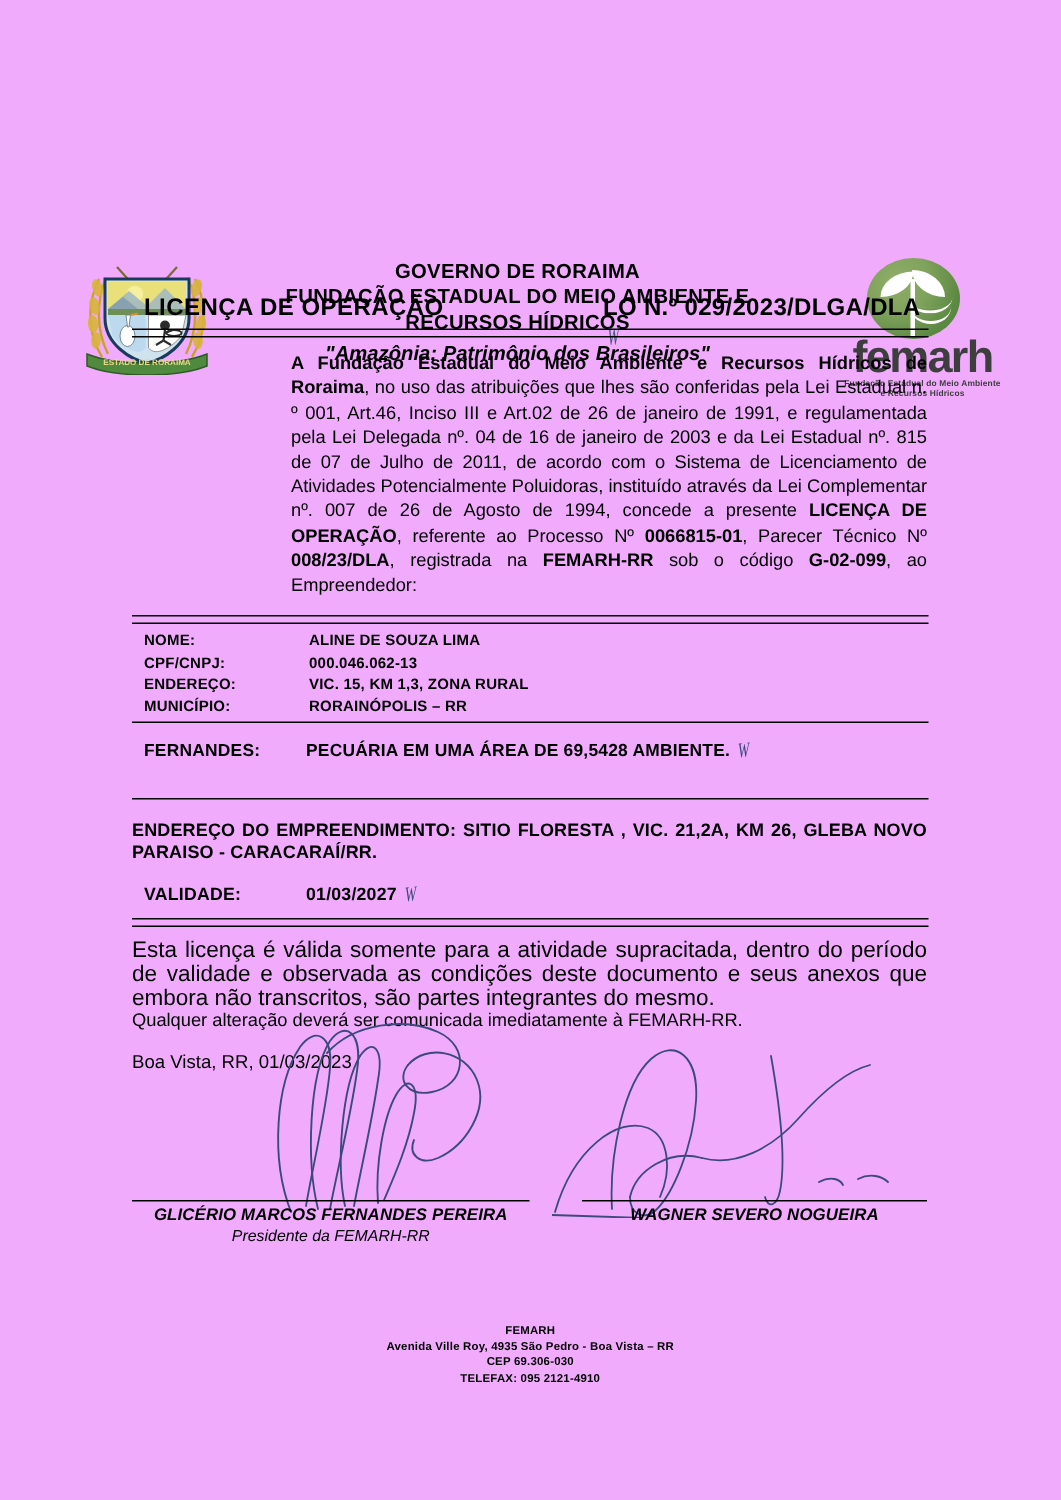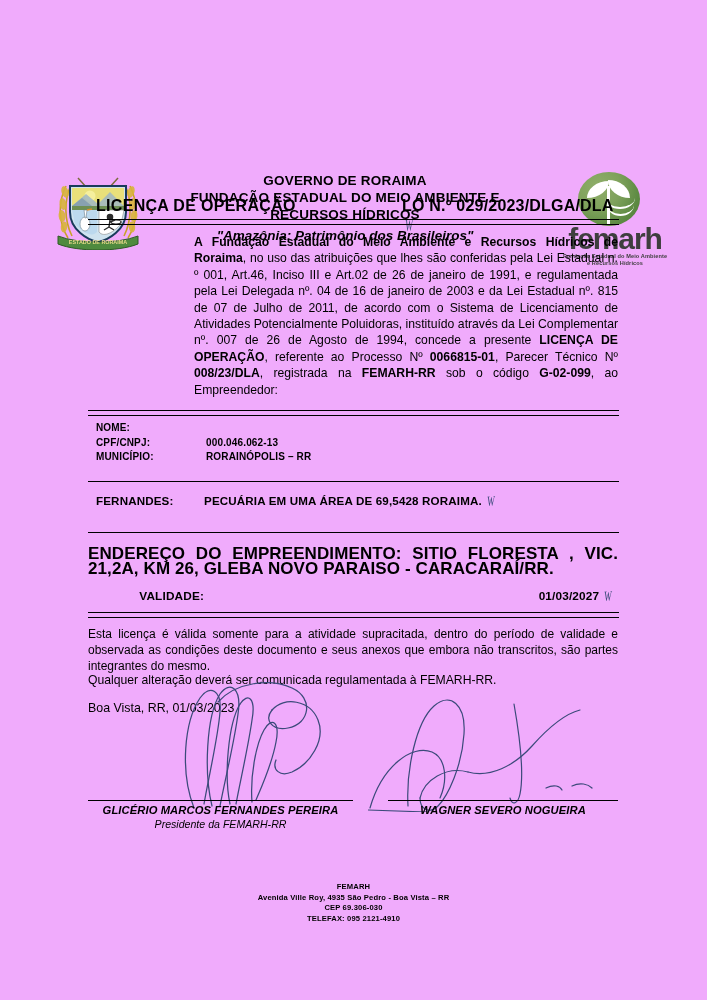--- a/index.html
+++ b/index.html
@@ -251,47 +251,46 @@
     transform: scaleX(0.55) rotate(-3deg);
     transform-origin: left center;
     vertical-align: -2px;
   }
 
   .enterprise-addr {
     position: absolute;
     left: 88px;
     top: 546px;
     width: 530px;
-    font-size: 17px;
+    font-size: 12px;
     font-weight: bold;
     line-height: 15px;
     text-align: justify;
     text-justify: inter-word;
     letter-spacing: 0.1px;
   }
   .validity {
     position: absolute;
     left: 96px;
     top: 589px;
     width: 520px;
     display: flex;
     font-size: 11.8px;
     font-weight: bold;
     letter-spacing: 0.15px;
-    text-align: right;
   }
   .validity .field-label { width: 108px; flex: 0 0 108px; }
 
   
   .closing {
     position: absolute;
     left: 88px;
     top: 626px;
     width: 530px;
-    font-size: 12px;
+    font-size: 15px;
     line-height: 16.2px;
     text-align: justify;
     text-justify: inter-word;
   }
   .closing-last {
     position: absolute;
     left: 88px;
     top: 672px;
     width: 530px;
     font-size: 12.2px;
@@ -446,55 +445,60 @@
   </div>
   <div class="rule-double" id="rule-title"></div>
 
   <div class="body-par"><b>A Fundação Estadual do Meio Ambiente e Recursos Hídricos de Roraima</b><span>, no uso das atribuições que lhes são conferidas pela Lei Estadual n. º 001, Art.46, Inciso III e Art.02 de 26 de janeiro de 1991, e regulamentada pela Lei Delegada nº. 04 de 16 de janeiro de 2003 e da Lei Estadual nº. 815 de 07 de Julho de 2011, de acordo com o Sistema de Licenciamento de Atividades Potencialmente Poluidoras, instituído através da Lei Complementar nº. 007 de 26 de Agosto de 1994, concede a presente </span><b>LICENÇA DE OPERAÇÃO</b><span>, referente ao Processo Nº </span><b>0066815-01</b><span>, Parecer Técnico Nº </span><b>008/23/DLA</b><span>, registrada na </span><b>FEMARH-RR</b><span> sob o código </span><b>G-02-099</b><span>, ao Empreendedor:</span></div>
 
   <div class="rule-double" id="rule-body-end"></div>
 
   <div class="fields">
     <div class="field-row">
       <div class="field-label">NOME:</div>
+      <div class="field-value">ALINE DE SOUZA LIMA</div>
     </div>
     <div class="field-row">
       <div class="field-label">CPF/CNPJ:</div>
       <div class="field-value">000.046.062-13</div>
     </div>
     <div class="field-row">
+      <div class="field-label">ENDEREÇO:</div>
+      <div class="field-value">VIC. 15, KM 1,3, ZONA RURAL</div>
+    </div>
+    <div class="field-row">
       <div class="field-label">MUNICÍPIO:</div>
       <div class="field-value">RORAINÓPOLIS – RR</div>
     </div>
   </div>
 
   <div class="rule-single" id="rule-nome-end"></div>
 
   <div class="activity">
     <div class="field-label">FERNANDES:</div>
     <div class="field-value">
-      <span>PECUÁRIA EM UMA ÁREA DE 69,5428 RORAIMA.</span><span class="ink-mark">W</span>
+      <span>PECUÁRIA EM UMA ÁREA DE 69,5428 AMBIENTE.</span><span class="ink-mark">W</span>
     </div>
   </div>
 
   <div class="rule-single" id="rule-ativ-end"></div>
 
   <div class="enterprise-addr">ENDEREÇO DO EMPREENDIMENTO: SITIO FLORESTA , VIC. 21,2A, KM 26, GLEBA NOVO PARAISO - CARACARAÍ/RR.</div>
 
   <div class="validity">
     <div class="field-label">VALIDADE:</div>
     <div class="field-value">
       <span>01/03/2027</span><span class="ink-mark">W</span>
     </div>
   </div>
 
   <div class="rule-double" id="rule-valid-end"></div>
 
   <div class="closing">Esta licença é válida somente para a atividade supracitada, dentro do período de validade e observada as condições deste documento e seus anexos que embora não transcritos, são partes integrantes do mesmo.</div>
-  <div class="closing-last">Qualquer alteração deverá ser comunicada regulamentada à FEMARH-RR.</div>
+  <div class="closing-last">Qualquer alteração deverá ser comunicada imediatamente à FEMARH-RR.</div>
   <div class="place-date">Boa Vista, RR, 01/03/2023</div>
 
   <div class="sig-ink" style="left:160px; top:676px; width:250px; height:135px;">
     <svg viewBox="0 0 250 135" width="250" height="135" aria-hidden="true">
       <g fill="none" stroke="#3b4a7a" stroke-width="1.25" stroke-linecap="round">
         <path d="M34 132 C 20 96, 24 46, 40 22 C 50 8, 62 14, 60 36 C 58 62, 48 104, 44 128"></path>
         <path d="M52 130 C 44 98, 46 40, 60 18 C 70 4, 82 12, 78 38 C 74 68, 64 108, 60 130"></path>
         <path d="M70 128 C 64 100, 68 48, 80 28"></path>
         <path d="M80 28 C 88 16, 96 22, 92 44 C 88 72, 80 106, 76 128"></path>
         <path d="M92 126 C 90 100, 96 68, 104 54 C 112 40, 120 46, 116 66 C 112 88, 102 110, 96 124"></path>

